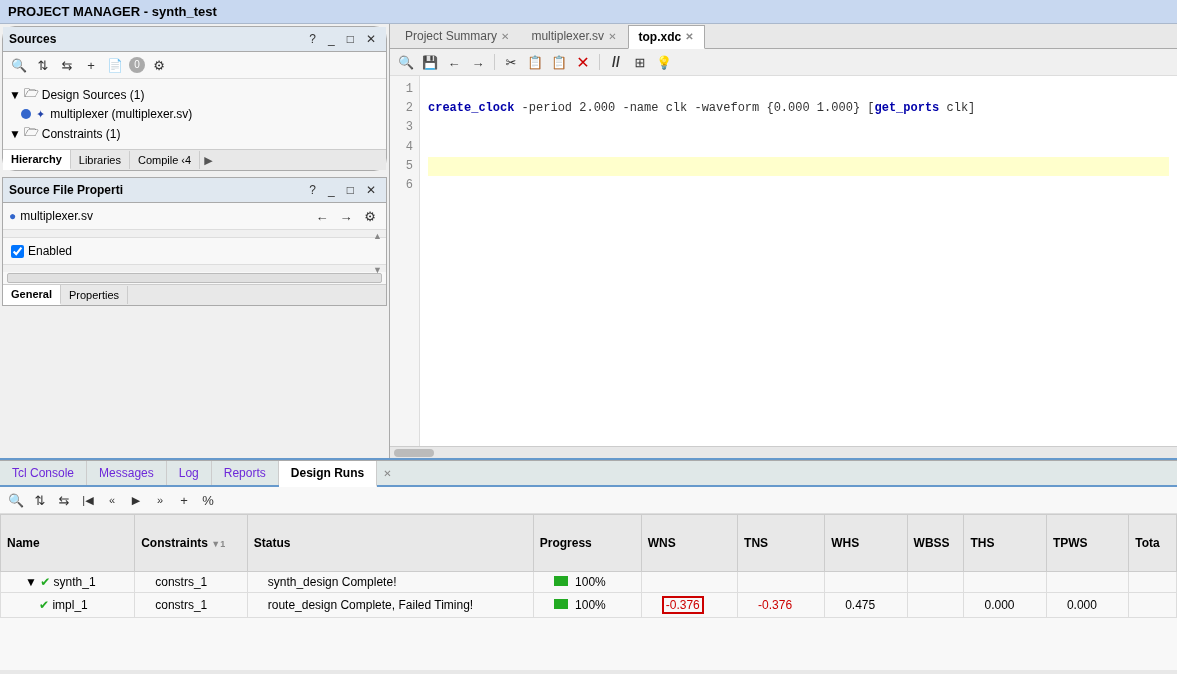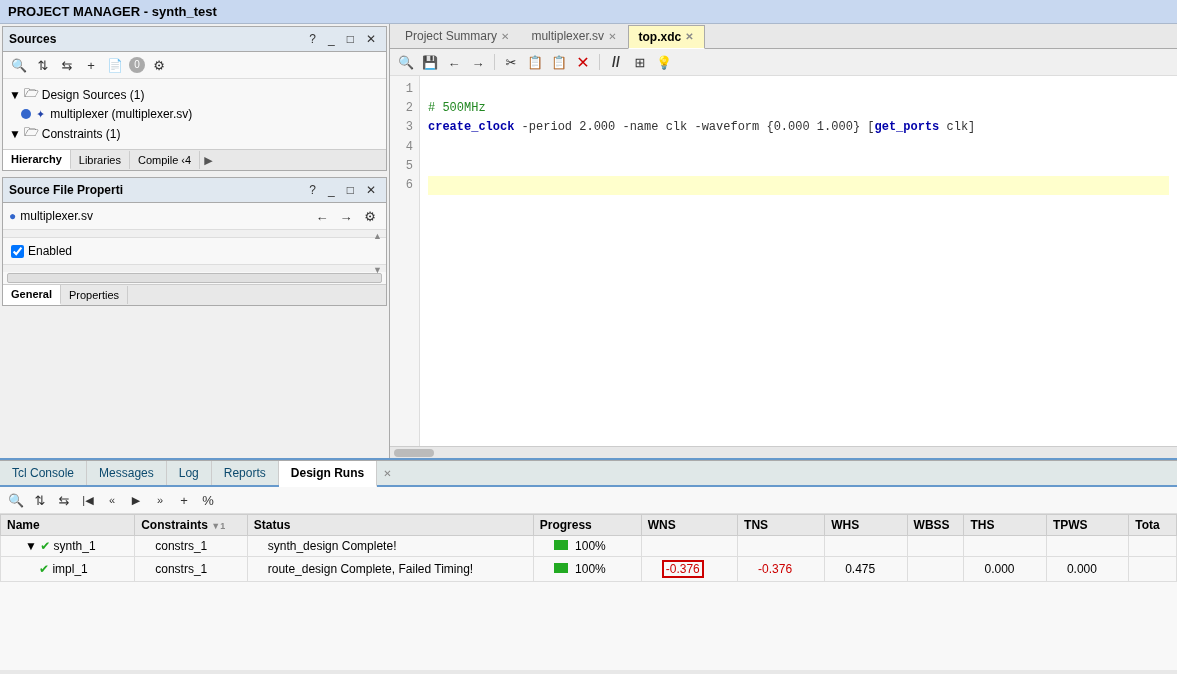--- a/index.html
+++ b/index.html
@@ -185,21 +185,21 @@
       cursor: pointer;
       border: 1px solid transparent;
       font-size: 12px;
       display: flex;
       align-items: center;
       gap: 4px;
       color: #555;
     }
 
     .editor-tab.active {
-      background: #fef9c3;
+      background: #ffffff;
       border: 1px solid #aaa;
       border-bottom-color: #fff;
       font-weight: bold;
       color: #000;
       margin-bottom: -1px;
     }
 
     .editor-tab .close-x {
       font-size: 10px;
       color: #888;
@@ -283,21 +283,21 @@
       align-items: center;
       background: #e0e8e8;
       border-bottom: 2px solid #6699cc;
       padding: 0;
     }
 
     .bottom-tab {
       padding: 5px 12px;
       cursor: pointer;
       font-size: 12px;
-      color: #0c4a6e;
+      color: #6d28d9;
       border-right: 1px solid #ccc;
     }
 
     .bottom-tab.active {
       background: #fff;
       font-weight: bold;
       color: #000;
       border-bottom: 2px solid #fff;
       margin-bottom: -2px;
     }
@@ -320,21 +320,21 @@
     
     .runs-table {
       width: 100%;
       border-collapse: collapse;
       font-size: 12px;
     }
 
     .runs-table th {
       background: #e8e8e8;
       border: 1px solid #ccc;
-      padding: 3px 6px;
+      padding: 21px 6px;
       text-align: left;
       font-weight: bold;
       cursor: pointer;
       white-space: nowrap;
     }
 
     .runs-table td {
       border: 1px solid #ddd;
       padding: 3px 20px;
       white-space: nowrap;
@@ -394,21 +394,21 @@
 
 <div class="title-bar">
   <span>PROJECT MANAGER</span><span> - </span><span>synth_test</span>
 </div>
 
 <div class="main-container">
   <div class="top-section">
 
     <div class="left-panel">
 
-      <div class="panel-section" style="flex:0 0 auto;">
+      <div class="panel-section" style="flex:0 0 auto;border-radius:13px;">
         <div class="panel-header">
           <span class="panel-header-title">Sources</span>
           <div class="panel-header-controls">
             <button class="toolbar-btn">?</button>
             <button class="toolbar-btn">_</button>
             <button class="toolbar-btn">□</button>
             <button class="toolbar-btn">✕</button>
           </div>
         </div>
         <div class="toolbar">
@@ -528,21 +528,20 @@
         <div class="line-numbers">
           <div class="line-num">1</div>
           <div class="line-num">2</div>
           <div class="line-num">3</div>
           <div class="line-num">4</div>
           <div class="line-num">5</div>
           <div class="line-num">6</div>
         </div>
         <div class="code-content">
           <div class="code-line"> </div>
-          <div class="code-line"><span class="code-comment"># 500MHz</span></div>
           <div class="code-line"><span class="code-function">create_clock</span><span class="code-param"> -period 2.000 -name clk -waveform {0.000 1.000} [</span><span class="code-function">get_ports</span><span class="code-param"> clk]</span></div>
           <div class="code-line"> </div>
           <div class="code-line"> </div>
           <div class="code-line highlighted"> </div>
         </div>
       </div>
 
       <div class="editor-scrollbar-h">
         <div style="width:40px; height:8px; background:#bbb; border-radius:4px; margin-left:4px;"></div>
       </div>

